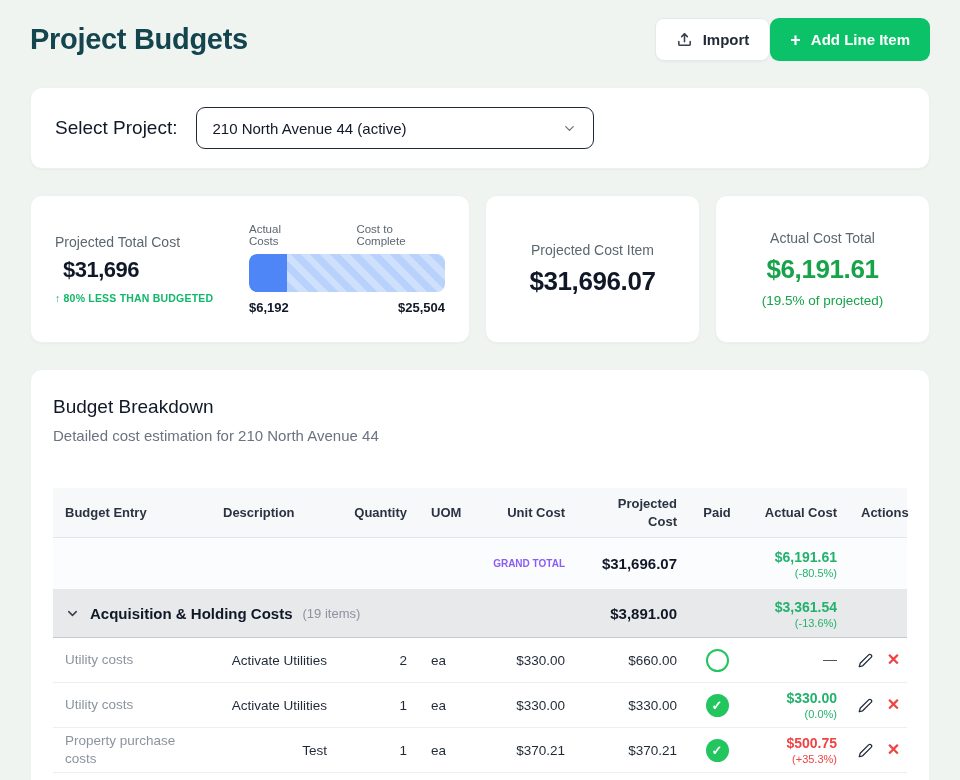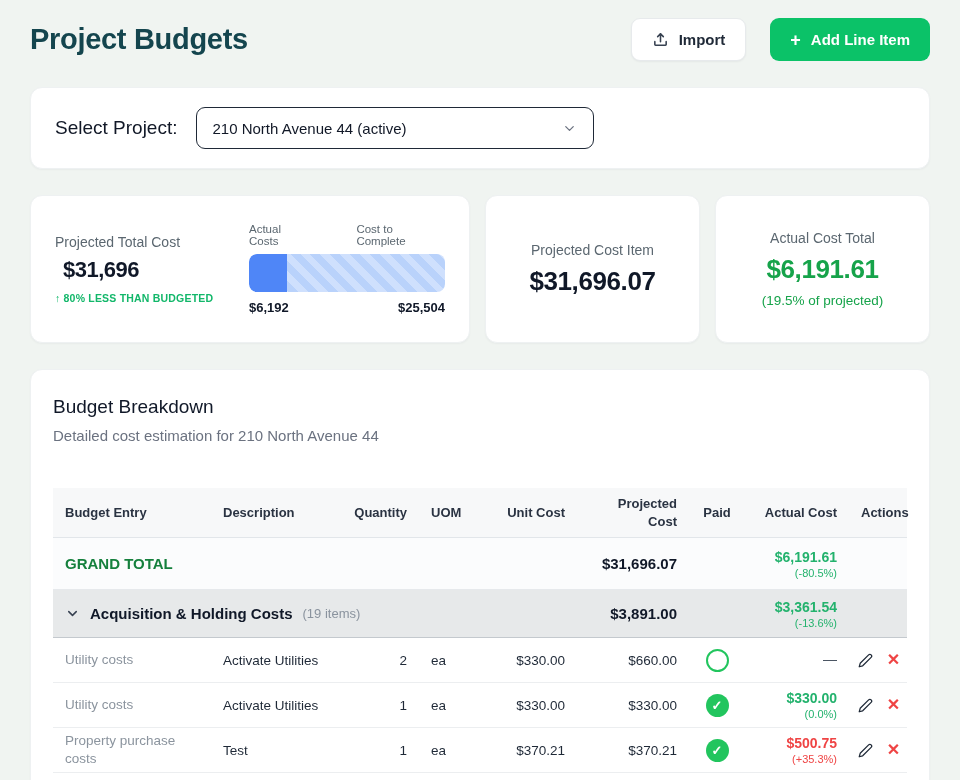--- a/index.html
+++ b/index.html
@@ -7,21 +7,21 @@
   body {
     background:#f0f4f1;
     font-family:"Liberation Sans", sans-serif;
     color:#101828;
   }
   .page { padding:0 30px; }
 
   
   .header { display:flex; justify-content:space-between; align-items:center; padding-top:18px; }
   .page-title { font-size:29px; font-weight:700; color:#14454e; letter-spacing:-0.3px; }
-  .header-actions { display:flex; gap:24px; }
+  .header-actions { display:flex; gap:0; }
   .btn { display:flex; align-items:center; gap:10px; border-radius:9px; font-size:15px; font-weight:700; padding:12px 20px; cursor:pointer; border:none; }
   .btn-import { background:#ffffff; color:#1f2937; border:1px solid #e7eaec; box-shadow:0 1px 2px rgba(16,24,40,.05); }
   .btn-add { background:#0bc268; color:#ffffff; }
   .btn-add .plus { font-size:18px; font-weight:600; line-height:1; }
   .icon-svg { display:inline-flex; }
 
   
   .card { background:#ffffff; border-radius:12px; border:1px solid #eef1f2; box-shadow:0 1px 2px rgba(16,24,40,.04); }
   .select-card { margin-top:26px; padding:20px 24px; display:flex; align-items:center; gap:18px; height:82px; }
   .select-label { font-size:19px; font-weight:500; color:#111827; }
@@ -51,37 +51,37 @@
   .breakdown-card { margin-top:26px; padding:26px 22px; min-height:440px; }
   .bd-title { font-size:19px; font-weight:400; color:#101828; }
   .bd-subtitle { font-size:15px; color:#6b7280; margin-top:9px; }
   .budget-table { margin-top:44px; }
   .t-row { display:grid; grid-template-columns:158px 128px 80px 58px 100px 112px 56px 104px 60px; align-items:center; }
   .t-head { background:#f7f8f9; border-bottom:1px solid #e2e6ea; min-height:50px; font-size:13px; font-weight:700; color:#2a3342; }
   .t-head > div, .t-row > div { padding:0 12px; }
   .c-right { text-align:right; }
   .c-center { text-align:center; }
   .row-grand { background:#fbfcfd; min-height:52px; border-bottom:1px solid #e6e9ec; }
-  .grand-label { font-size:15px; font-weight:800; color:#15803d; }
+  .grand-label { font-size:10px; font-weight:800; color:#8b5cf6;text-align:right; }
   .grand-projected { font-size:15px; font-weight:700; color:#101828; }
   .row-group { background:#e7e9ea; min-height:48px; border-bottom:1px solid #c4c9ce; }
   .group-cell { display:flex; align-items:center; gap:10px; grid-column:1 / span 5; }
   .group-chevron { display:flex; color:#374151; cursor:pointer; flex:none; }
   .group-label { font-size:15px; font-weight:700; color:#101828; white-space:nowrap; }
   .group-count { font-size:13px; color:#8a939e; white-space:nowrap; }
   .group-projected { font-size:15px; font-weight:700; color:#101828; }
   .actual-stack { display:flex; flex-direction:column; align-items:flex-end; gap:2px; }
   .actual-value { font-size:14px; font-weight:600; }
   .actual-pct { font-size:11px; }
   .green { color:#23b26d; }
   .red { color:#ef4444; }
   .muted { color:#4b5563; font-weight:400; }
   .data-row { min-height:45px; border-bottom:1px solid #eceef0; font-size:13.5px; color:#1f2937; }
   .entry-cell { color:#8b949e; font-size:13.5px; line-height:1.3; }
-  .desc-cell { color:#1f2937; }
+  .desc-cell { color:#1f2937;text-align:right; }
   .paid-icon { width:23px; height:23px; border-radius:50%; display:inline-flex; align-items:center; justify-content:center; margin:0 auto; cursor:pointer; }
   .paid-icon.paid { background:#22c55e; }
   .paid-icon.unpaid { border:2px solid #22c55e; background:transparent; }
   .paid-icon .check { color:#fff; font-size:13px; font-weight:700; line-height:1; }
   .paid-cell { display:flex; justify-content:center; }
   .actions-cell { display:flex; align-items:center; justify-content:center; gap:14px; }
   .edit-icon { color:#1f2937; cursor:pointer; display:inline-flex; }
   .delete-icon { color:#ef4444; font-size:16px; font-weight:600; cursor:pointer; line-height:1; }
   .th-wrap { line-height:1.35; }
 </style>

